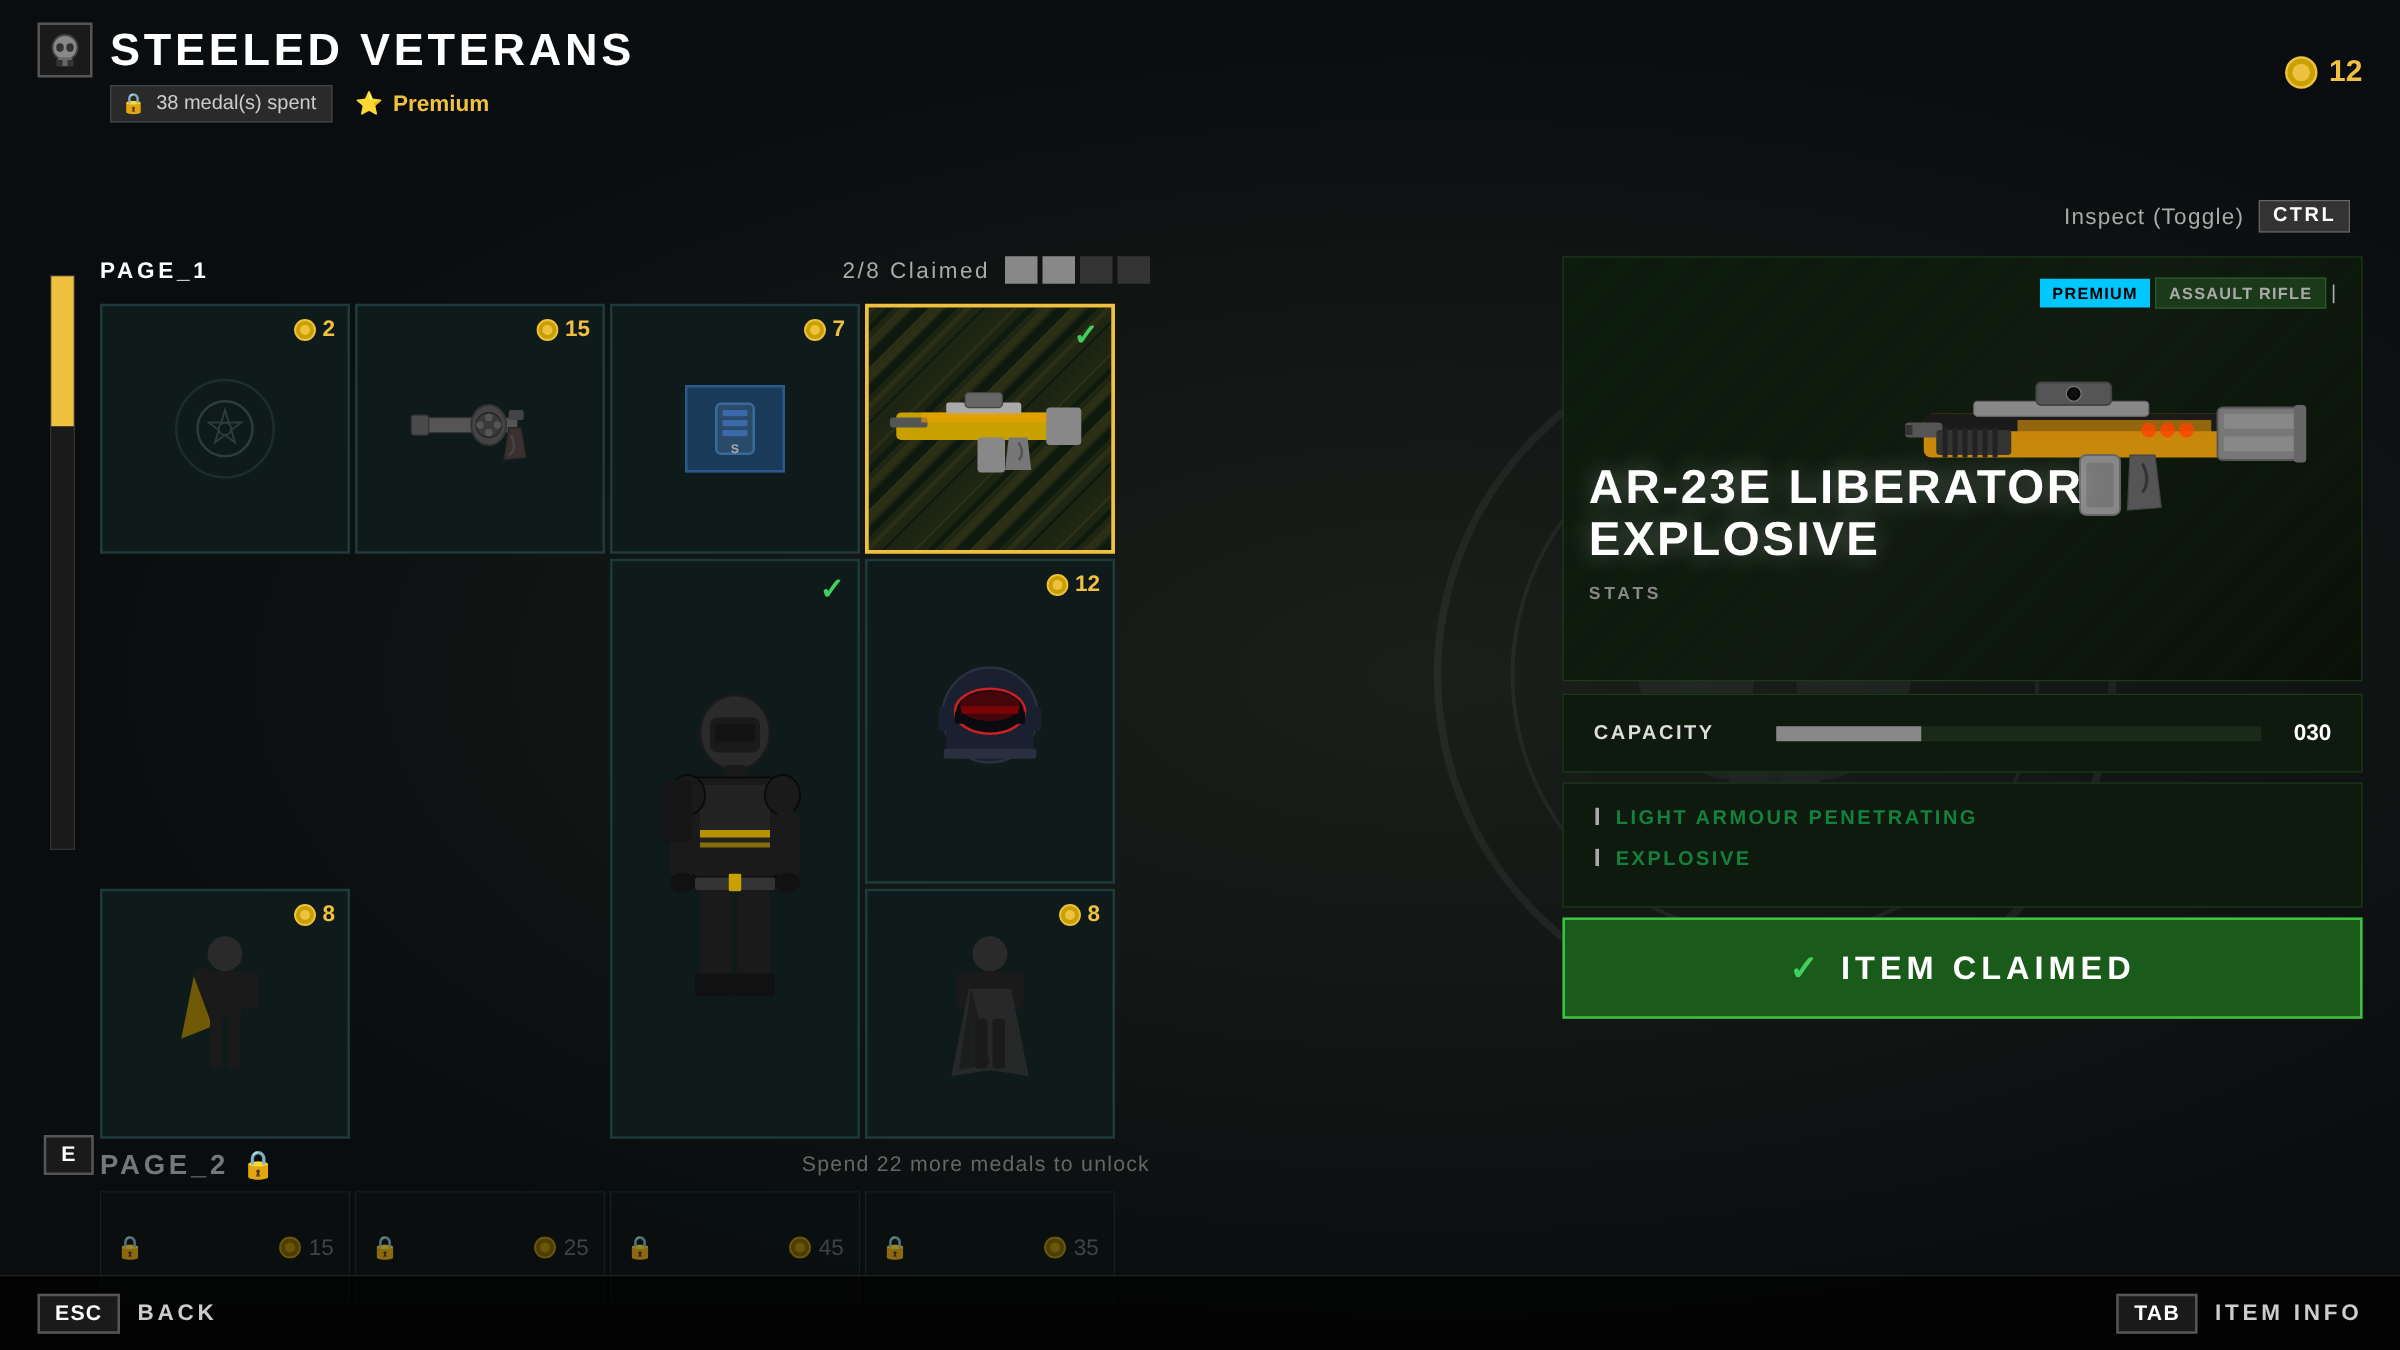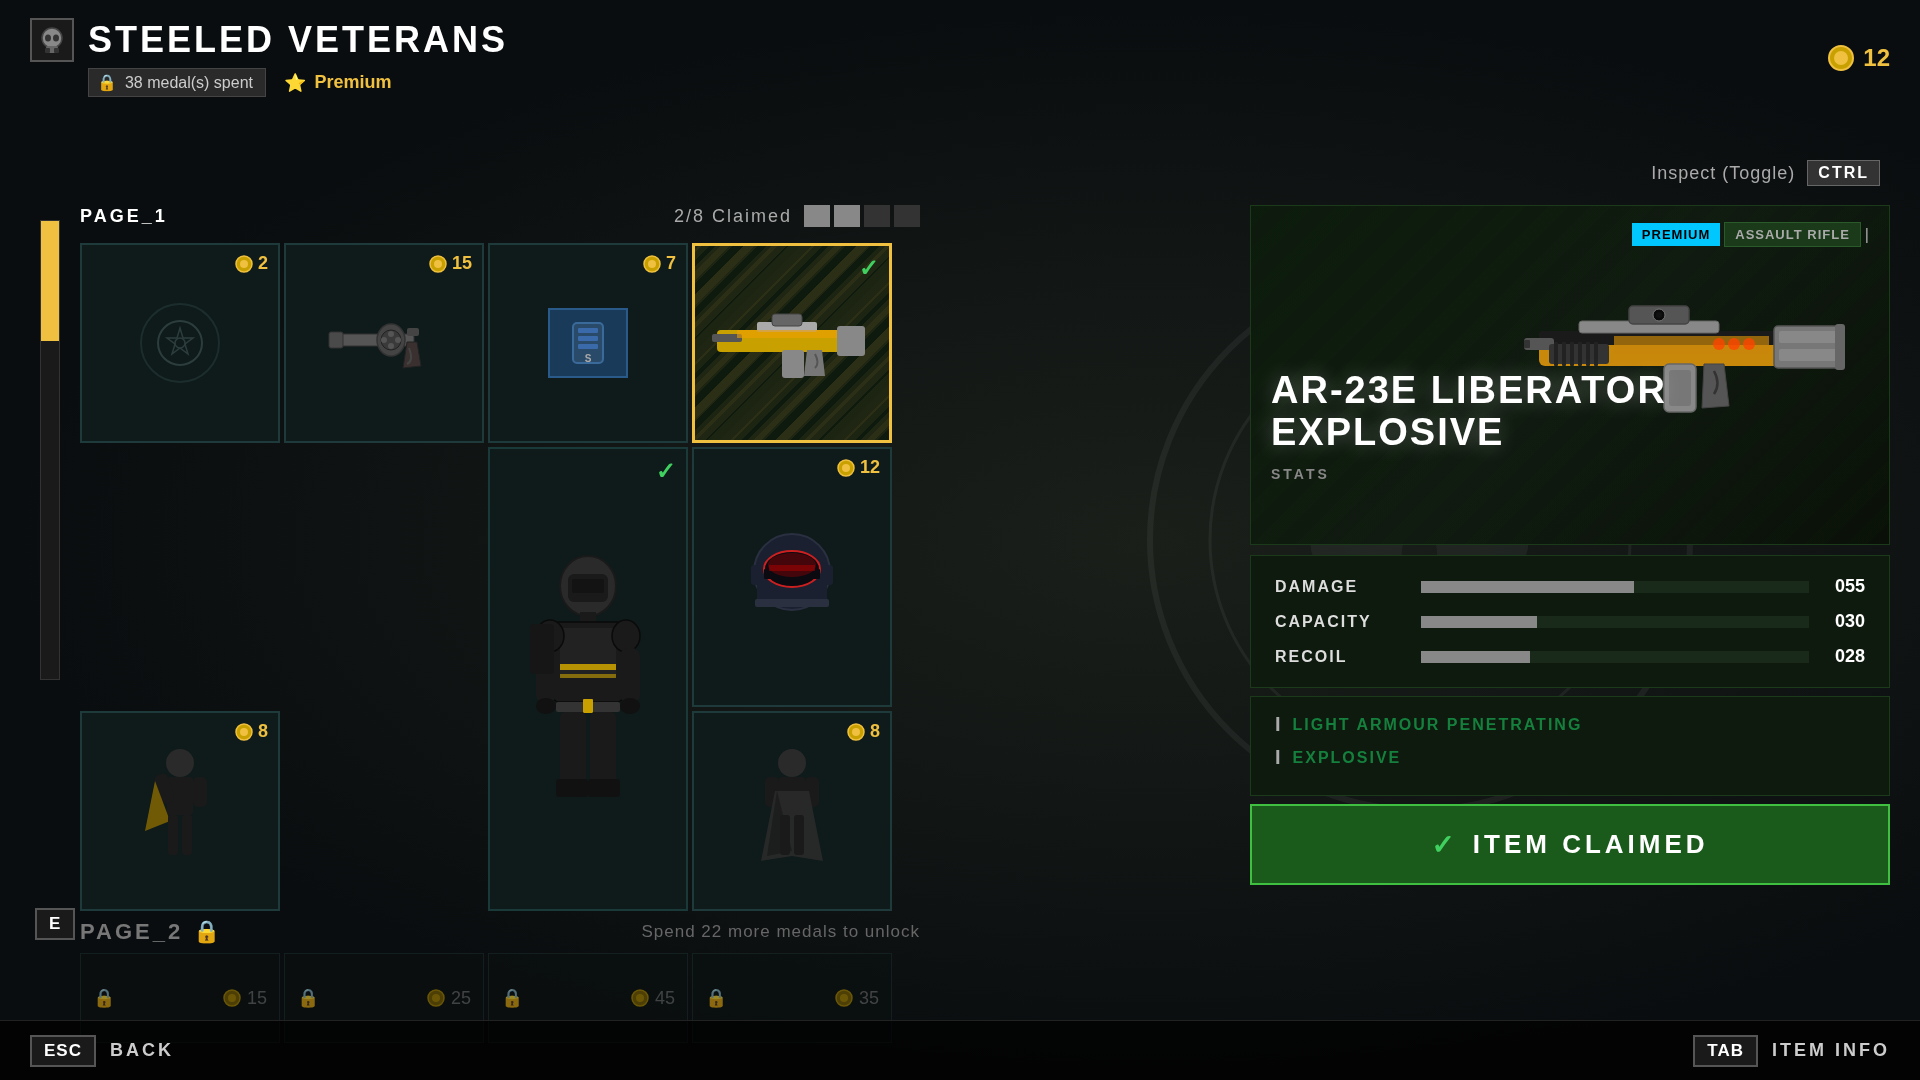--- a/index.html
+++ b/index.html
@@ -1030,43 +1030,29 @@
 
       <div class="weapon-name">
         <span>AR-23E LIBERATOR EXPLOSIVE</span>
       </div>
 
       <div class="stats-label">STATS</div>
     </div>
 
     <div class="stats-panel">
 
-      <div class="stat-row">
-        <span class="stat-name">DAMAGE</span>
-        <div class="stat-bar-container">
-          <div class="stat-bar-fill" style="width: 55%;"></div>
-        </div>
-        <span class="stat-value">055</span>
-      </div>
 
       <div class="stat-row">
         <span class="stat-name">CAPACITY</span>
         <div class="stat-bar-container">
           <div class="stat-bar-fill" style="width: 30%;"></div>
         </div>
         <span class="stat-value">030</span>
       </div>
 
-      <div class="stat-row">
-        <span class="stat-name">RECOIL</span>
-        <div class="stat-bar-container">
-          <div class="stat-bar-fill" style="width: 28%;"></div>
-        </div>
-        <span class="stat-value">028</span>
-      </div>
 
 
     </div>
 
     <div class="traits-panel">
       <div class="trait-row">
         <span class="trait-bullet">I</span>
         <span class="trait-text">LIGHT ARMOUR PENETRATING</span>
       </div>
       <div class="trait-row">

